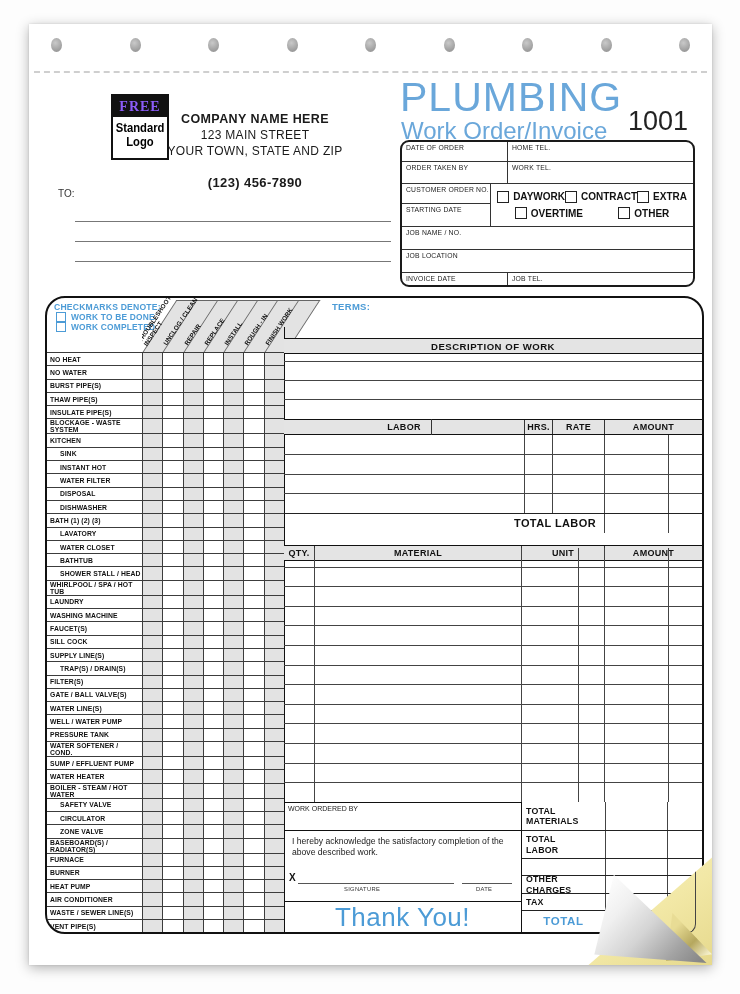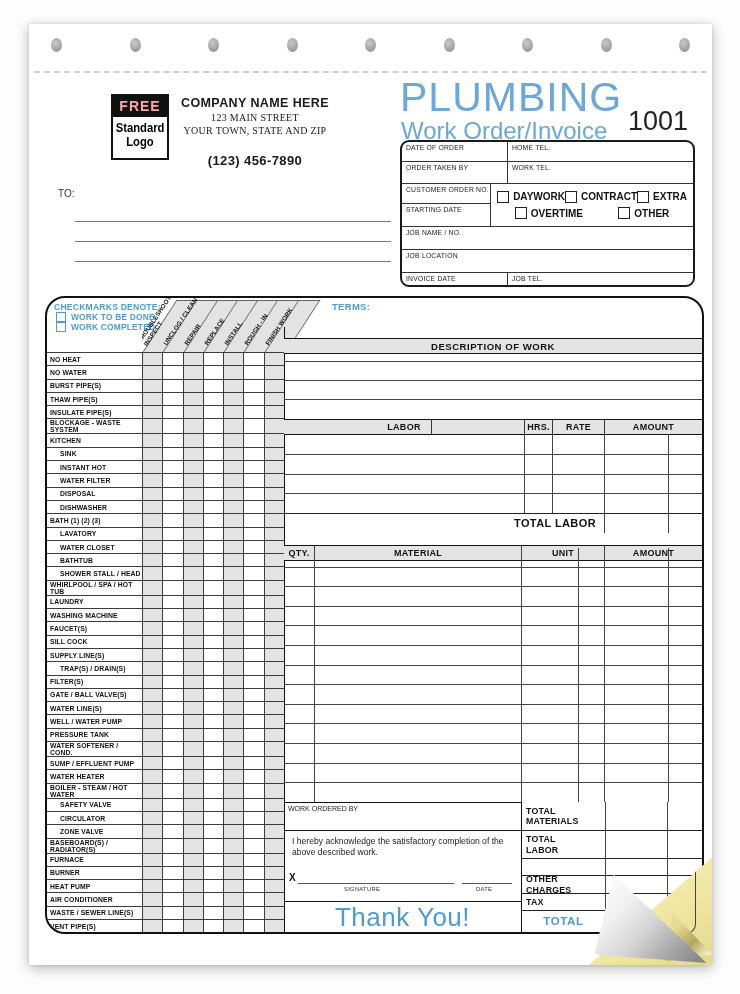--- a/index.html
+++ b/index.html
@@ -6,25 +6,25 @@
   *{box-sizing:content-box;font-family:"Liberation Sans",sans-serif;}
   .stage{position:relative;width:740px;height:994px;overflow:hidden;background:#fdfdfd;}
   .page{position:absolute;left:29px;top:24px;width:683px;height:941px;background:#fff;
         box-shadow:0 3px 12px rgba(0,0,0,.30),0 0 2px rgba(0,0,0,.12);}
   
   .holes{position:absolute;left:0;top:14px;width:100%;height:22px;display:flex;justify-content:space-between;padding:0 22px;box-sizing:border-box;}
   .hole{width:11px;height:14px;border-radius:50%;background:radial-gradient(circle at 40% 35%,#c9c9c9,#9a9a9a 75%);}
   .perf{position:absolute;left:5px;right:5px;top:47px;border-top:2px dashed #cfcfcf;}
   
   .logo{position:absolute;left:82px;top:70px;width:54px;height:62px;border:2px solid #111;text-align:center;}
-  .logo-free{height:21px;background:#111;color:#fca5a5;font-weight:bold;font-size:14px;line-height:21px;letter-spacing:1px;}
+  .logo-free{height:21px;background:#111;color:#8b5cf6;font-weight:bold;font-size:14px;line-height:21px;letter-spacing:1px;font-family:Liberation Serif, serif;}
   .logo-sub{font-weight:bold;font-size:12.5px;line-height:1.1;padding-top:5px;transform:scaleX(.9);}
-  .company{position:absolute;left:137px;top:72px;width:178px;text-align:center;color:#1a1a1a;}
+  .company{position:absolute;left:137px;top:88px;width:178px;text-align:center;color:#1a1a1a;}
   .co-name{font-weight:bold;font-size:12.5px;letter-spacing:.4px;}
-  .co-addr{font-size:10px;margin-top:2px;letter-spacing:.3px;font-family:Liberation Serif, serif;}
+  .co-addr{font-size:12px;margin-top:2px;letter-spacing:.3px;}
   .co-phone{font-weight:bold;font-size:13px;margin-top:17px;letter-spacing:.4px;}
   .to-label{position:absolute;left:29px;top:164px;font-size:10px;color:#333;}
   .addr-line{position:absolute;left:46px;width:316px;border-bottom:1.3px solid #777;height:0;}
   .masthead-title{position:absolute;left:371px;top:50px;font-size:41px;color:var(--title,#6aa7da);letter-spacing:1px;}
   .masthead-sub{position:absolute;left:372px;top:93px;font-size:24px;color:var(--title,#6aa7da);}
   .form-no{position:absolute;left:599px;top:82px;font-size:27px;color:#222;}
   
   .orderbox{position:absolute;left:371px;top:116px;width:291px;height:143px;border:2px solid #1a1a1a;border-radius:9px;overflow:hidden;background:#fff;}
   .obrow{display:flex;border-top:1px solid #333;}
   .obrow.first{border-top:none;}

